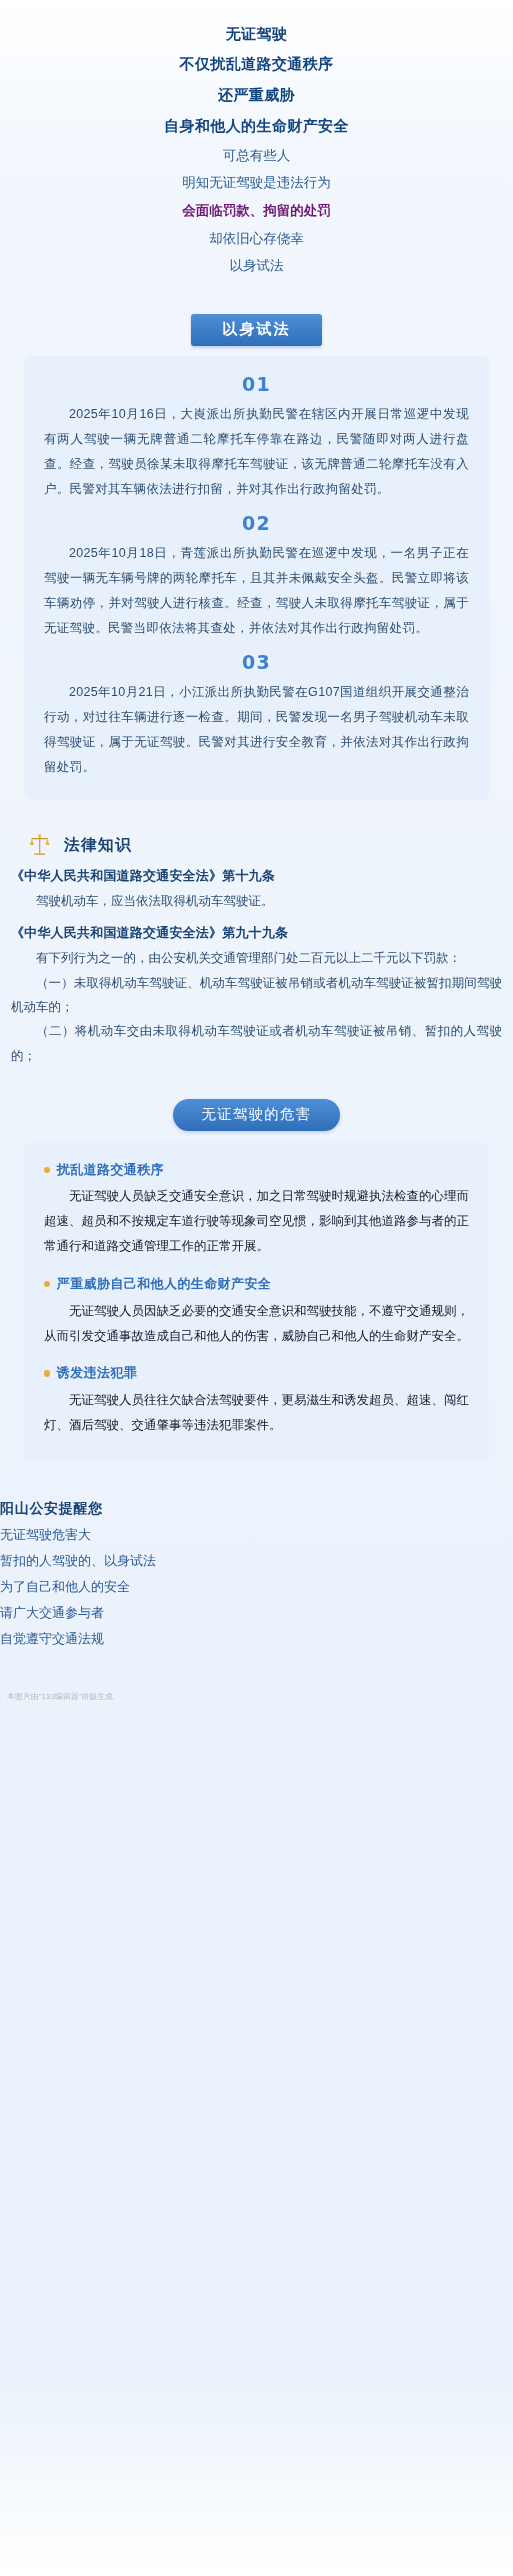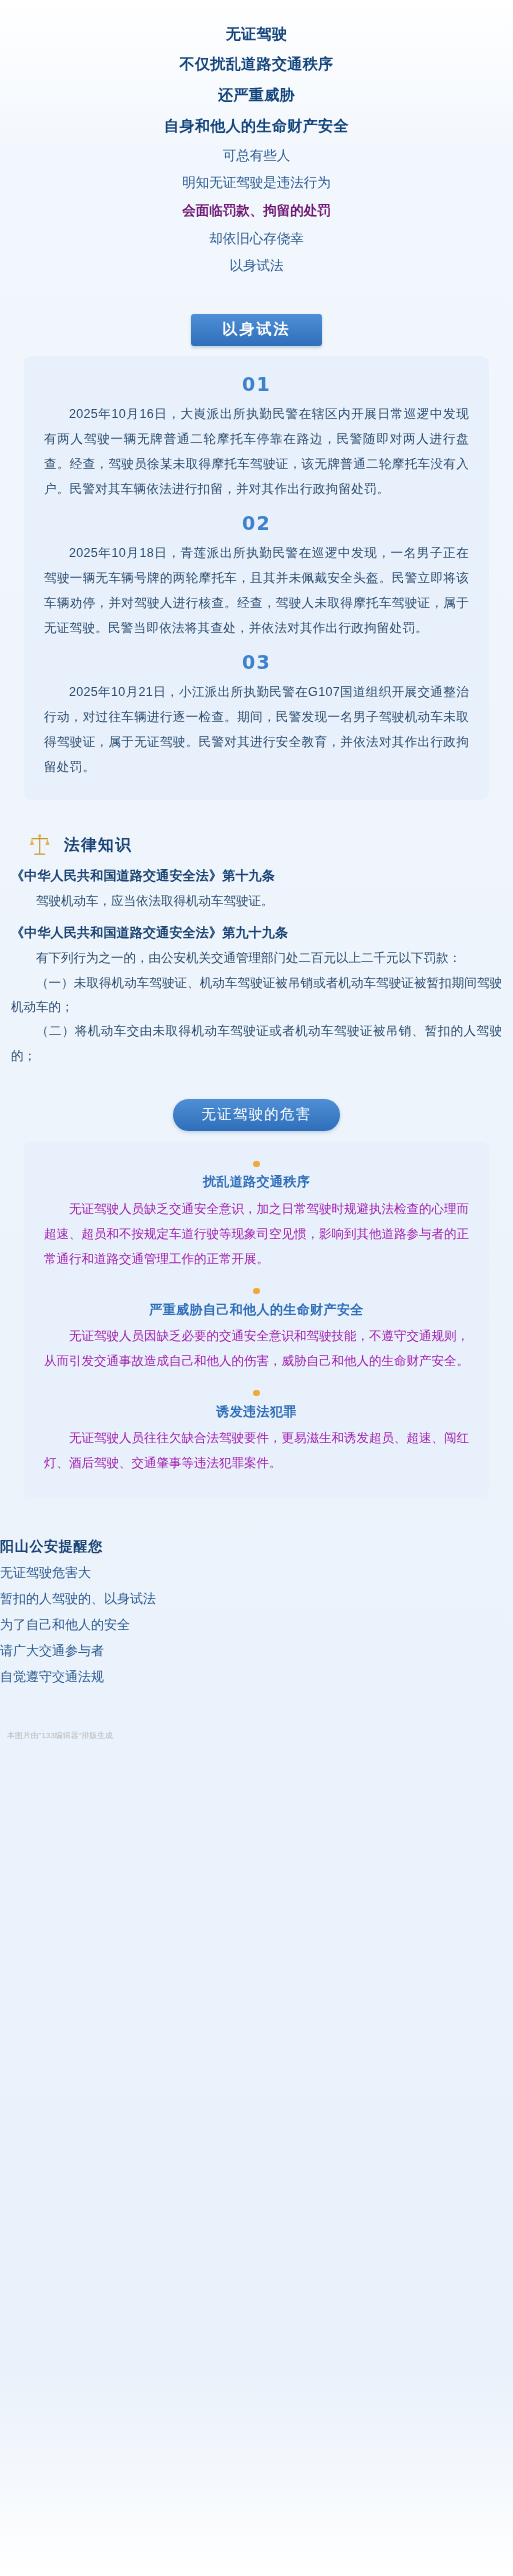--- a/index.html
+++ b/index.html
@@ -149,32 +149,31 @@
   .harm-item:last-child { margin-bottom: 0; }
   .harm-title {
     display: flex;
     align-items: center;
     gap: 6.4px;
     font-size: 13px;
     font-weight: bold;
     color: #2f6fba;
     margin-bottom: 5.7px;
     letter-spacing: 0.4px;
-    flex-direction: column;
   }
   .dot {
     width: 6.4px; height: 6.4px;
     border-radius: 50%;
     background: #f0a93c;
     display: inline-block;
     flex: 0 0 auto;
   }
   .harm-text {
     font-size: 12.5px;
-    color: #a21caf;
+    color: #0f172a;
     line-height: 2.0;
     text-indent: 2em;
     text-align: justify;
   }
 
   
   .footer-notice {
     text-align: left;
     margin: 34px 0 0 0;
     color: #2a5a92;

